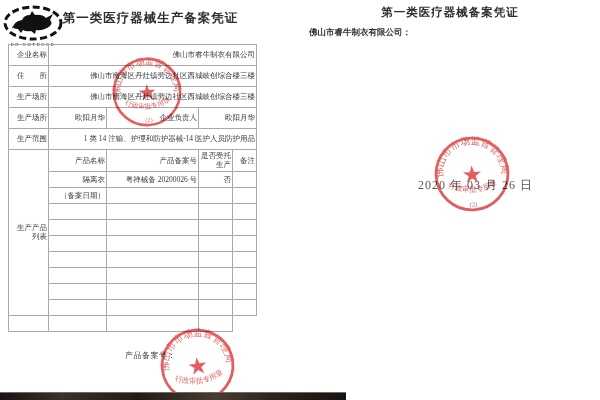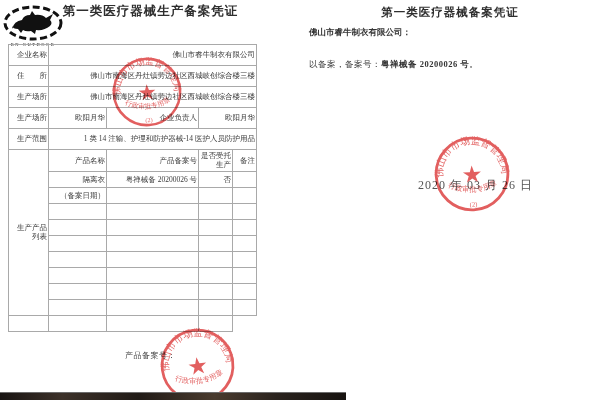--- a/index.html
+++ b/index.html
@@ -3,21 +3,21 @@
 <meta charset="utf-8">
 <style>
   * { margin:0; padding:0; box-sizing:border-box; }
   html,body { width:600px; height:400px; background:#fff; overflow:hidden;
     font-family:"Liberation Serif","DejaVu Serif",serif; color:#3a3a3a; }
   .page { position:absolute; top:0; height:400px; background:#fff; }
   #left-cert  { left:0; width:300px; }
   #right-cert { left:300px; width:300px; }
 
   
-  .cert-title { position:absolute; top:3px; left:8px; width:285px; text-align:center;
+  .cert-title { position:absolute; top:10px; left:8px; width:285px; text-align:center;
     font-weight:bold; font-size:12.5px; letter-spacing:1px; color:#2e2e2e; }
   .filing-line { position:absolute; top:29px; left:30px; width:250px; text-align:center;
     font-size:8px; color:#444; letter-spacing:.5px; }
 
   table.cert-table { position:absolute; left:8px; top:44px; width:248px;
     border-collapse:collapse; table-layout:fixed; }
   table.cert-table td, table.cert-table th { border:1px solid #a9a9a9;
     font-size:7.5px; font-weight:normal; text-align:right; vertical-align:middle;
     padding:1px 1px; color:#3a3a3a; line-height:1.25; overflow:hidden; }
   tr.r-main   { height:21px; }
@@ -200,23 +200,20 @@
       <path id="arcB2" d="M 15,63 Q 50,83 85,63" fill="none"></path>
       <text font-size="9.5" fill="#dc3c3c"><textPath href="#arcB2" startOffset="50%" text-anchor="middle">行政审批专用章</textPath></text>
       <text x="50" y="92" text-anchor="middle" font-size="8.5" fill="#dc3c3c">(2)</text>
     </svg>
   </div>
 </div>
 
 <div class="page" id="right-cert">
   <div id="right-title">第一类医疗器械备案凭证</div>
   <div id="addressee">佛山市睿牛制衣有限公司：</div>
-  <div class="body-line" id="body-line2">
-    <span>以备案，备案号：</span><span class="emph">粤禅械备 20200026 号</span><span>。</span>
-  </div>
 </div>
 
 <div id="right-date">2020 年 03 月 26 日</div>
 
 <div class="stamp" id="stamp-right">
   <svg viewBox="0 0 100 100">
     <circle cx="50" cy="50" r="46" fill="none" stroke="#dc3c3c" stroke-width="3.6"></circle>
     <path id="arcT3" d="M 13,58 A 38,38 0 1 1 87,58" fill="none"></path>
     <text font-size="12.5" fill="#dc3c3c"><textPath href="#arcT3" startOffset="50%" text-anchor="middle">佛山市市场监督管理局</textPath></text>
     <text x="50" y="61" text-anchor="middle" font-size="30" fill="#dc3c3c">★</text>

